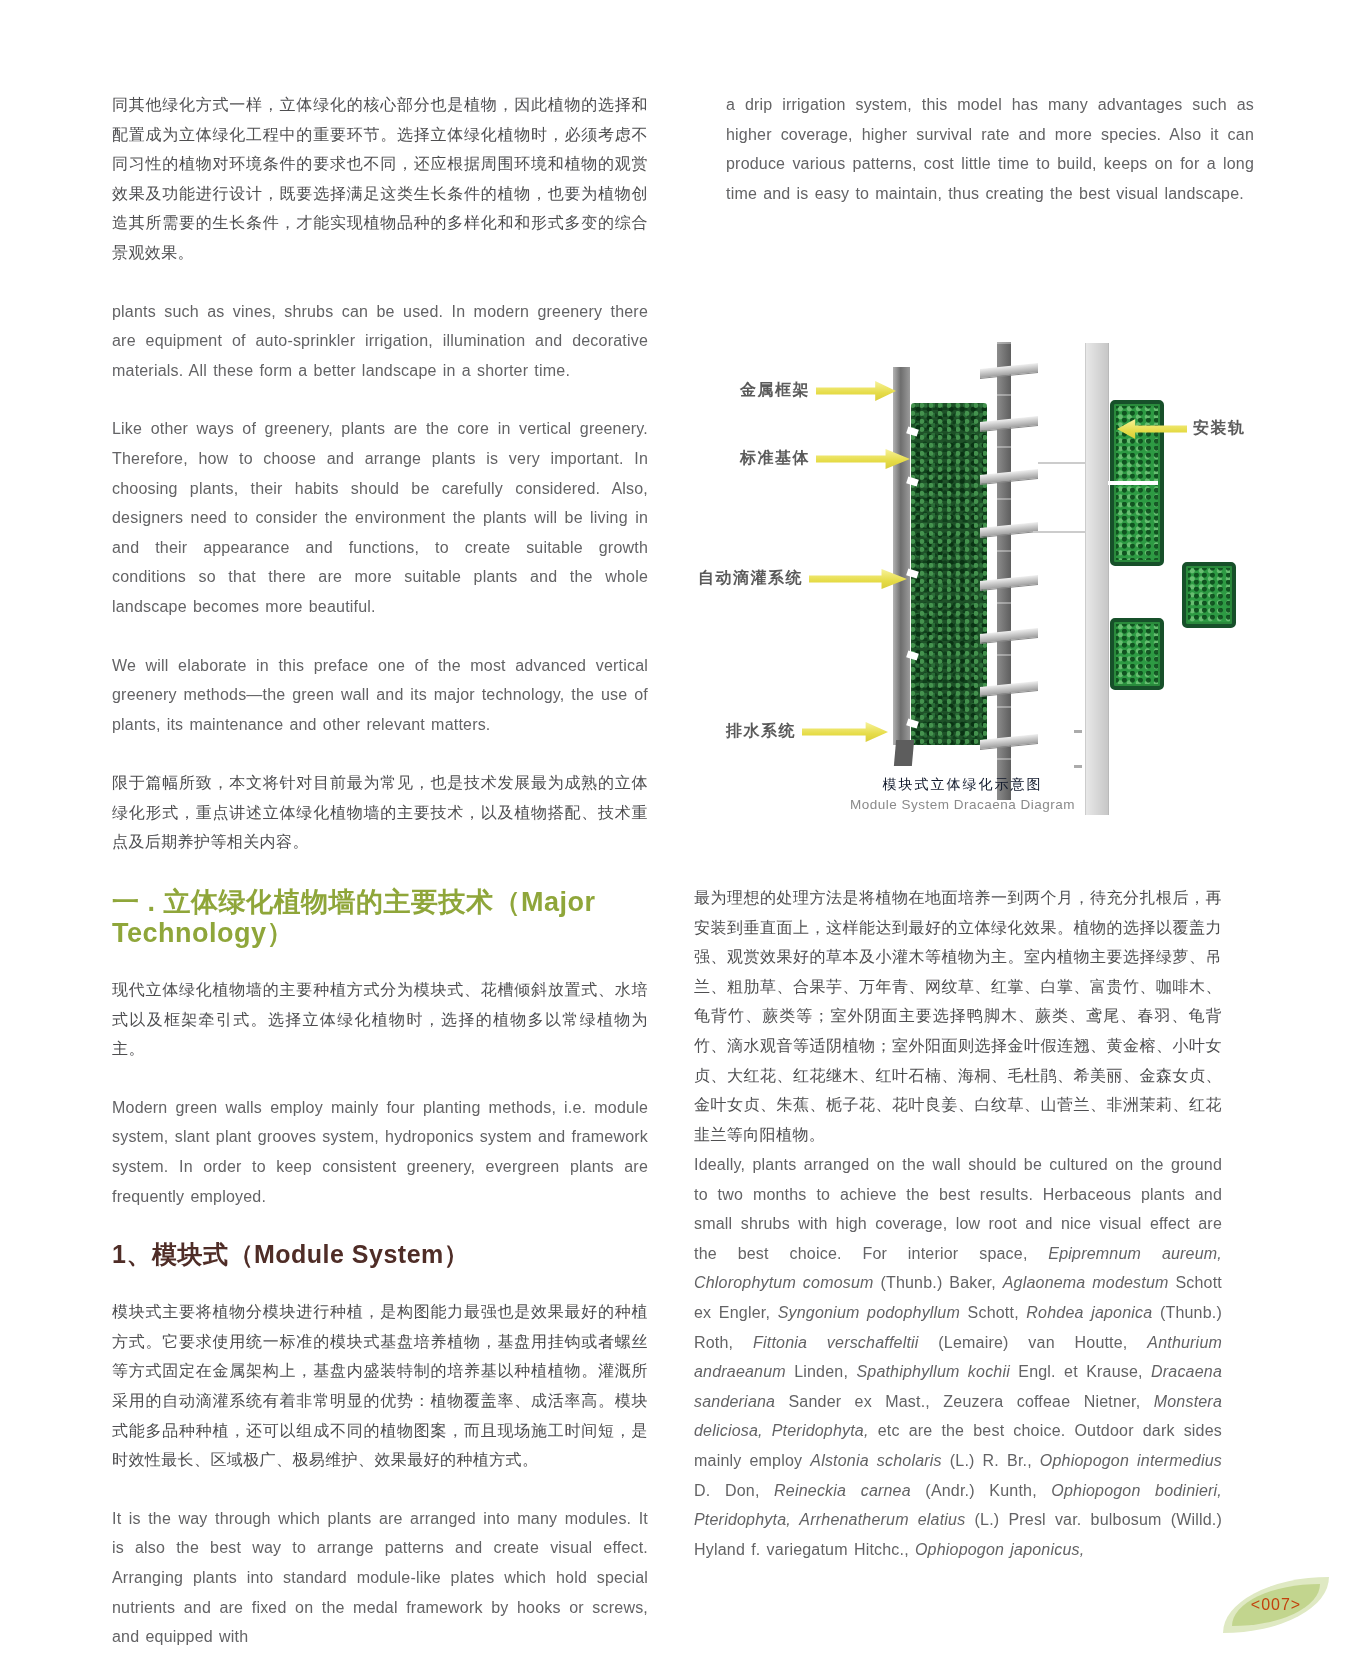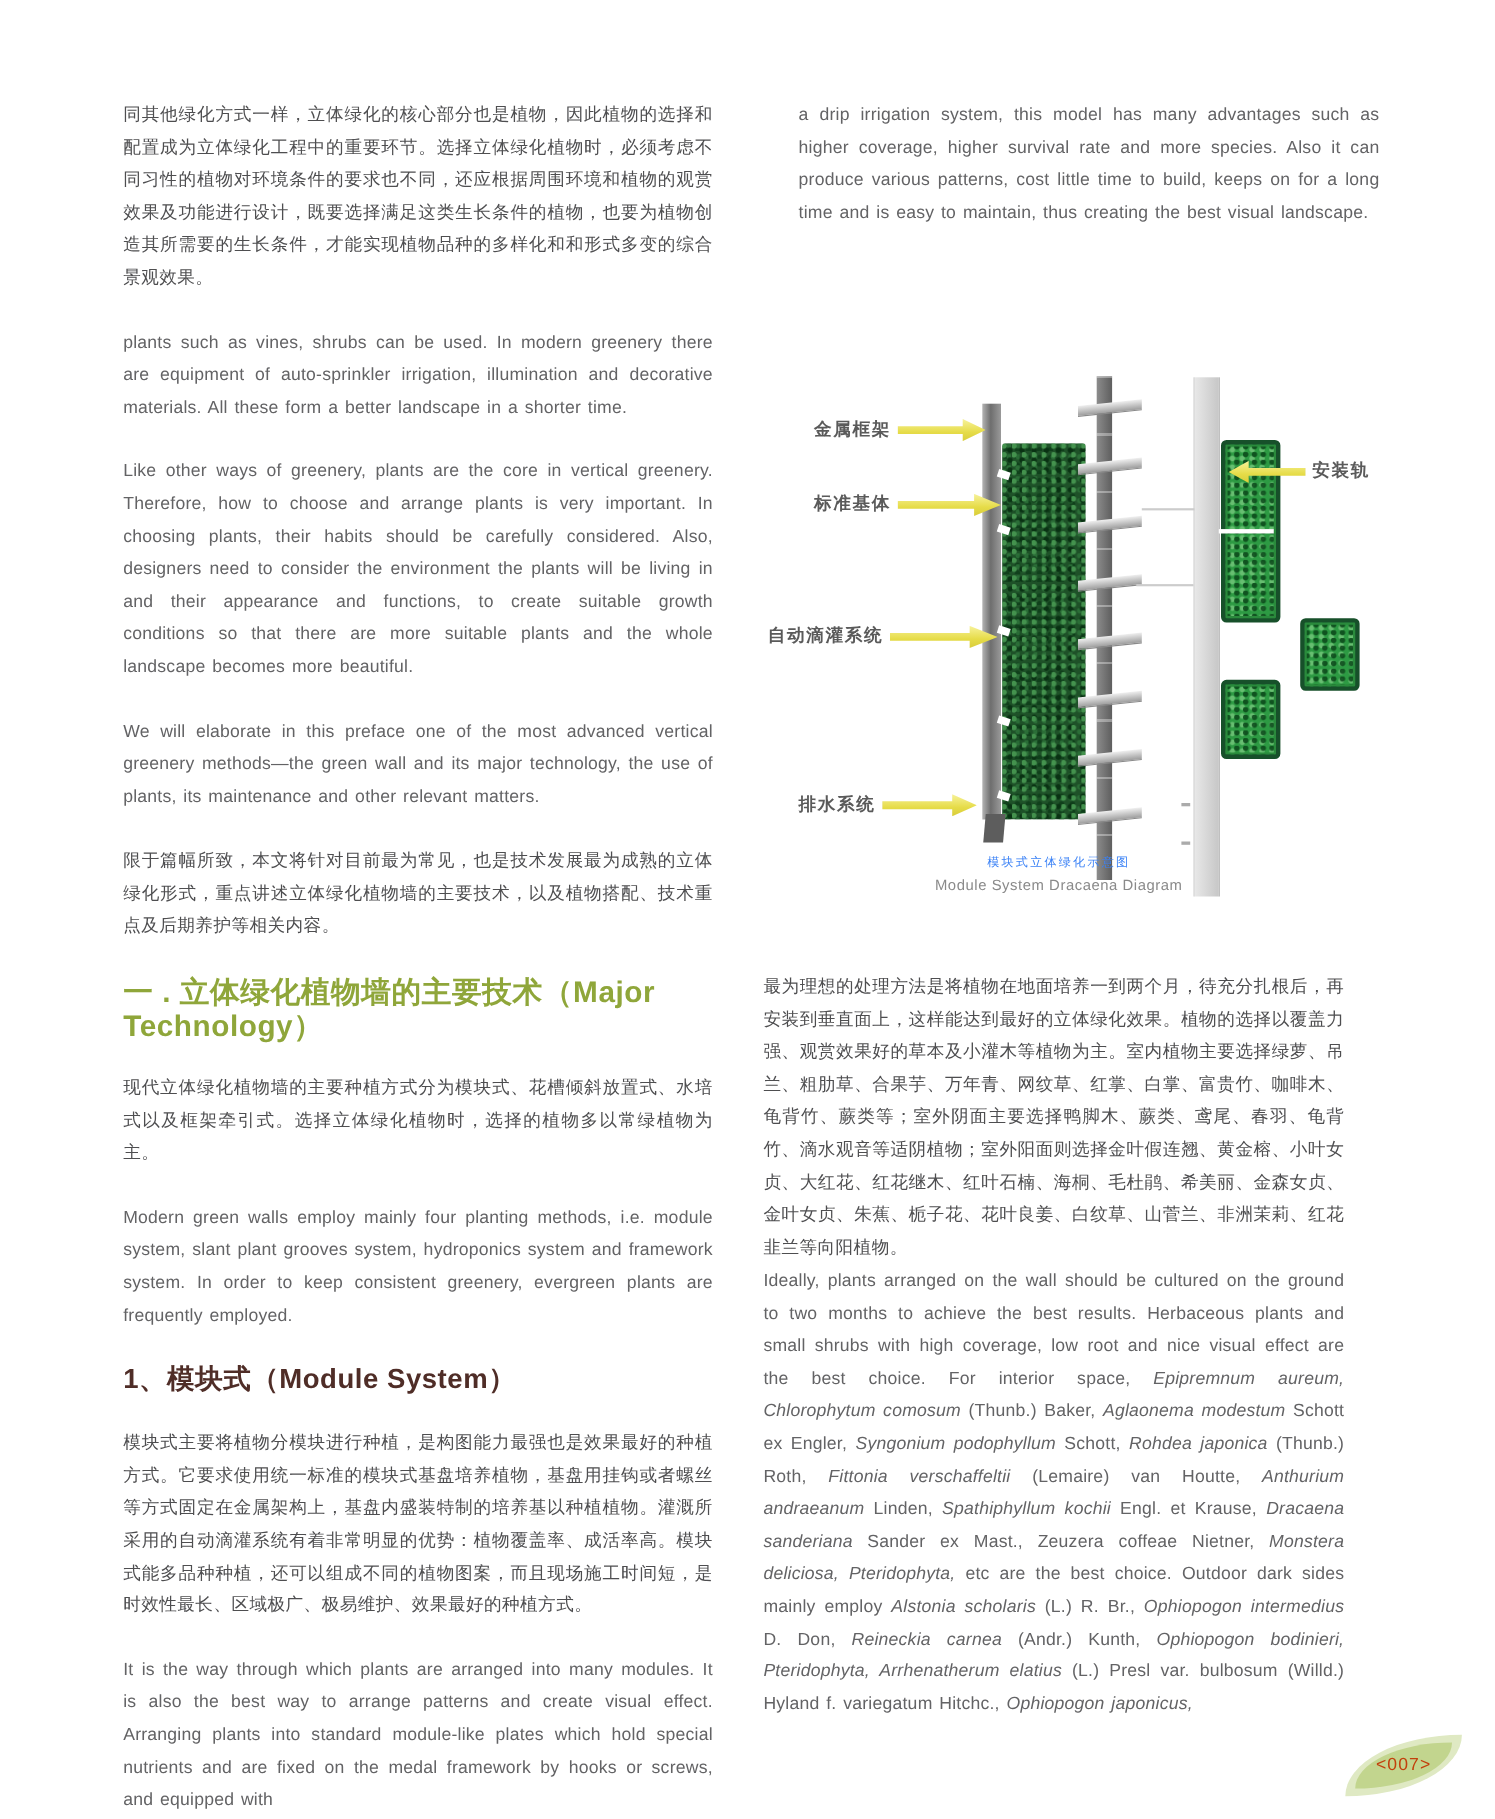--- a/index.html
+++ b/index.html
@@ -50,21 +50,21 @@
   .drain{position:absolute;left:215px;top:440px;width:18px;height:26px;background:#5d5d5d;transform:skewX(-5deg);}
   .hline{position:absolute;height:2px;background:#cccccc;}
   .tick{position:absolute;width:8px;height:3px;background:#ababab;}
   .dlabel{position:absolute;display:flex;align-items:flex-end;gap:6px;}
   .dlabel-text{font-size:16px;font-weight:600;color:#5a5a5a;letter-spacing:1.5px;white-space:nowrap;}
   .arrow{height:20px;background:linear-gradient(180deg,#f7f29a,#e6dc48 60%,#d9cd3b);
          filter:drop-shadow(0 0 1px #9f972f);}
   .arrow-r{clip-path:polygon(0 32%,74% 32%,74% 0,100% 50%,74% 100%,74% 68%,0 68%);}
   .arrow-l{clip-path:polygon(100% 32%,26% 32%,26% 0,0 50%,26% 100%,26% 68%,100% 68%);}
   .cap{position:absolute;left:0;right:0;text-align:center;}
-  .cap-cn{top:476px;font-size:11px;color:#3b82f6;letter-spacing:2px;}
+  .cap-cn{top:476px;font-size:14px;color:#0f172a;letter-spacing:2px;}
   .cap-en{top:497px;font-size:13.5px;color:#8a8a8a;letter-spacing:0.5px;}
   
   .badge{position:absolute;left:1223px;top:1577px;width:106px;height:56px;}
   .leaf-outer{position:absolute;inset:0;background:#dfe9c3;border-radius:100% 0 100% 0;}
   .leaf-inner{position:absolute;left:9px;top:7px;right:9px;bottom:7px;background:#c2d58e;border-radius:100% 0 100% 0;}
   .badge-num{position:absolute;inset:0;display:flex;align-items:center;justify-content:center;
              font-family:Liberation Sans, sans-serif;font-size:16px;color:#c2410c;letter-spacing:1px;}
 </style>
 </head>
 <body>

